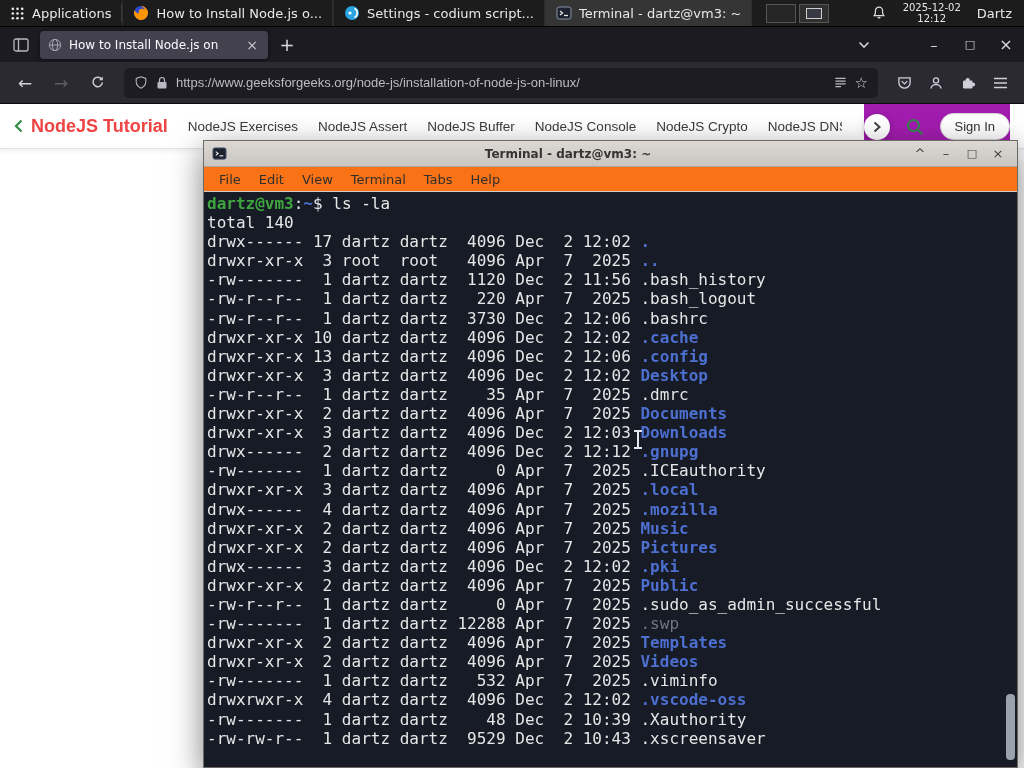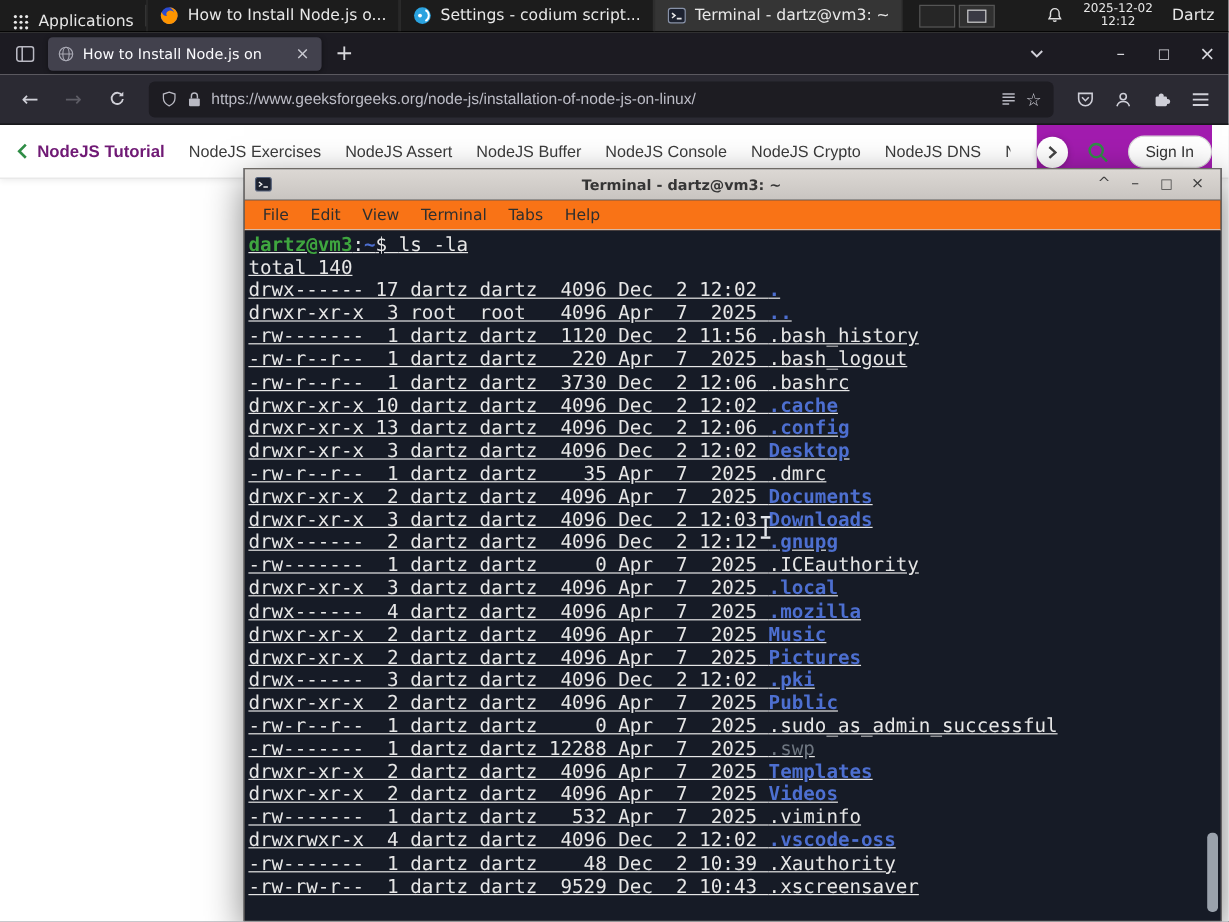--- a/index.html
+++ b/index.html
@@ -4,21 +4,21 @@
 <style>
   * { margin:0; padding:0; box-sizing:border-box; }
   html,body { width:1024px; height:768px; overflow:hidden; }
   body { font-family:"DejaVu Sans", sans-serif; background:#fff; }
   .screen { position:relative; width:1024px; height:768px; overflow:hidden; background:#fff; }
 
   
   .sysbar { position:absolute; top:0; left:0; width:1024px; height:27px; background:#1c1c1c;
             border-bottom:1px solid #000; display:flex; align-items:center; color:#e8e8e8;
             font-size:13px; z-index:80; }
-  .sys-btn { height:100%; display:flex; align-items:flex-end; gap:7px; padding:0 10px; cursor:default; }
+  .sys-btn { height:100%; display:flex; align-items:center; gap:7px; padding:0 10px; cursor:default; }
   .sys-sep { width:1px; height:18px; background:#3a3a3a; }
   .task-btn { height:100%; max-width:215px; display:flex; align-items:center; gap:7px; padding:0 10px;
               border-right:1px solid #2e2e2e; border-left:1px solid #2e2e2e; }
   .task-btn .tlabel { white-space:nowrap; overflow:hidden; text-overflow:ellipsis; }
   .task-active { background:#353535; }
   .ws-switch { display:flex; gap:3px; margin-left:14px; }
   .ws-cell { width:30px; height:19px; background:#262626; border:1px solid #555; }
   .ws-cell.active { background:#303030; display:flex; align-items:center; justify-content:center; }
   .mini-win { width:16px; height:11px; border:1px solid #cfcfcf; background:#3a3a44; }
   .sys-right { margin-left:auto; display:flex; align-items:center; gap:16px; padding-right:12px; }
@@ -55,21 +55,21 @@
   .url-text { flex:1; white-space:nowrap; overflow:hidden; font-family:"Liberation Sans", sans-serif; }
   .navbar .cluster { display:flex; align-items:center; }
   .icon-btn { width:32px; height:32px; display:flex; align-items:center; justify-content:center; border-radius:4px; }
   .star-glyph { font-size:15px; color:#cfcfd8; }
 
   
   .page { position:absolute; top:104px; left:0; width:1024px; height:664px; background:#ffffff; z-index:1; }
   .site-nav { position:relative; height:45px; display:flex; align-items:center; padding:0 14px; gap:20px;
               border-bottom:1px solid #e4e4e4; box-shadow:0 2px 5px rgba(0,0,0,.07);
               font-family:"Liberation Sans", sans-serif; font-size:13.5px; color:#3b3b3b; }
-  .nav-primary { display:flex; align-items:center; gap:8px; font-weight:bold; color:#701a75; font-size:14px; white-space:nowrap; }
+  .nav-primary { display:flex; align-items:center; gap:8px; font-weight:bold; color:#ef4444; font-size:18px; white-space:nowrap; }
   .gfg-chev { color:var(--gfg-green,#2f8d46); display:flex; align-items:center; }
   .nav-links { display:flex; gap:20px; overflow:hidden; white-space:nowrap; flex:1; margin-right:168px; }
   .nav-link { white-space:nowrap; }
   .nav-right { position:absolute; right:14px; top:0; height:45px; display:flex; align-items:center; gap:16px; background:#a21caf; }
   .circle-chev { width:26px; height:26px; border-radius:50%; background:#fff; box-shadow:0 1px 5px rgba(0,0,0,.25);
                  display:flex; align-items:center; justify-content:center; color:#444; }
   .signin { border:1px solid #d9d9d9; border-radius:16px; padding:5px 14px; color:#333; font-size:13px; background:#fff; }
 
   
   .termwin { position:absolute; left:203px; top:140px; width:815px; height:628px; z-index:60;
@@ -81,21 +81,21 @@
                       white-space:nowrap; overflow:hidden; }
   .tbtns { display:flex; align-items:center; gap:4px; }
   .tbtn { width:22px; height:20px; display:flex; align-items:center; justify-content:center;
           color:#3f3f3f; font-size:13px; }
   .tbtn.max { font-size:11px; }
   .menubar { height:25px; background:#f97316; border-bottom:1px solid #cfcbc7; display:flex;
              align-items:center; padding:0 6px; font-size:13px; color:#2f2f2f; }
   .menu-item { padding:0 9px; height:100%; display:flex; align-items:center; }
   .termbody { position:absolute; top:51px; left:0; right:0; bottom:0; background:var(--terminal-bg,#161b26);
               padding:2px 0 0 3px; overflow:hidden; font-family:"DejaVu Sans Mono", monospace;
-              font-size:16px; line-height:19.1px; color:var(--terminal-fg,#e6e6e6);text-decoration:underline; }
+              font-size:16px; line-height:19.1px; color:var(--terminal-fg,#e6e6e6); }
   .term-line { white-space:pre; }
   .prompt-user { color:var(--prompt-green,#3fa63f); font-weight:bold; }
   .prompt-path { color:var(--dir-blue,#4d6fd0); font-weight:bold; }
   .name-dir { color:var(--dir-blue,#4d6fd0); font-weight:bold; }
   .name-file { color:var(--terminal-fg,#e6e6e6); }
   .name-dim { color:var(--dim-gray,#6e7680); }
   .term-scroll { position:absolute; top:2px; bottom:2px; right:2px; width:9px; }
   .term-thumb { position:absolute; bottom:5px; right:0; width:9px; height:66px; background:#9aa2ac; border-radius:4px; }
   .ibeam { position:absolute; left:433px; top:240px; width:2px; height:15px; background:#e3e7ec; }
   .ibeam::before, .ibeam::after { content:""; position:absolute; left:-3px; width:8px; height:2px; background:#e3e7ec; }

